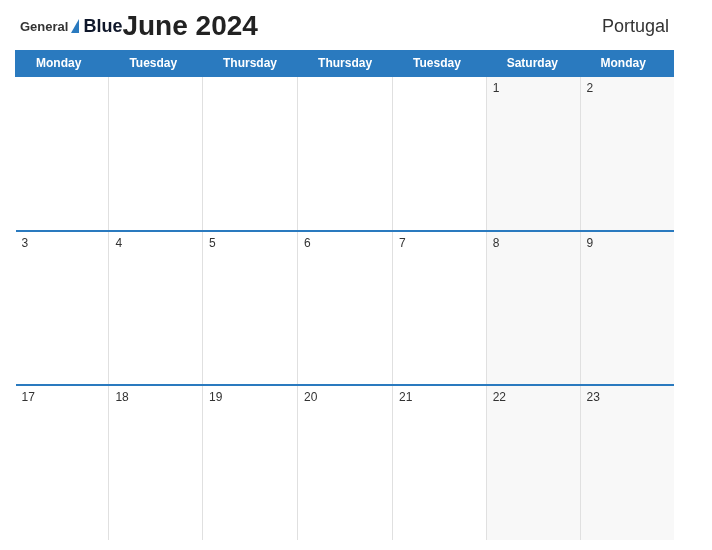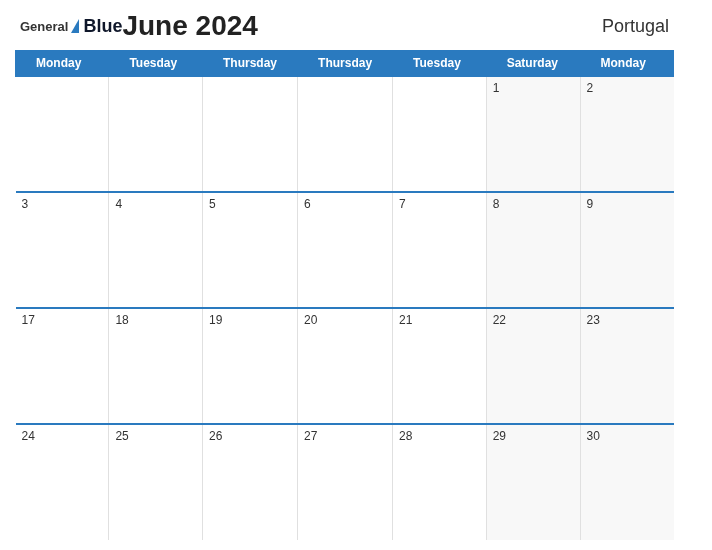--- a/index.html
+++ b/index.html
@@ -184,38 +184,15 @@
           <td>
             <span class="day-num">21</span>
           </td>
           <td class="saturday">
             <span class="day-num">22</span>
           </td>
           <td class="sunday">
             <span class="day-num">23</span>
           </td>
         </tr>
-        <tr class="week-row">
-          <td>
-            <span class="day-num">24</span>
-          </td>
-          <td>
-            <span class="day-num">25</span>
-          </td>
-          <td>
-            <span class="day-num">26</span>
-          </td>
-          <td>
-            <span class="day-num">27</span>
-          </td>
-          <td>
-            <span class="day-num">28</span>
-          </td>
-          <td class="saturday">
-            <span class="day-num">29</span>
-          </td>
-          <td class="sunday">
-            <span class="day-num">30</span>
-          </td>
-        </tr>
       </tbody>
   </table>
 </div>
 
 </body></html>

